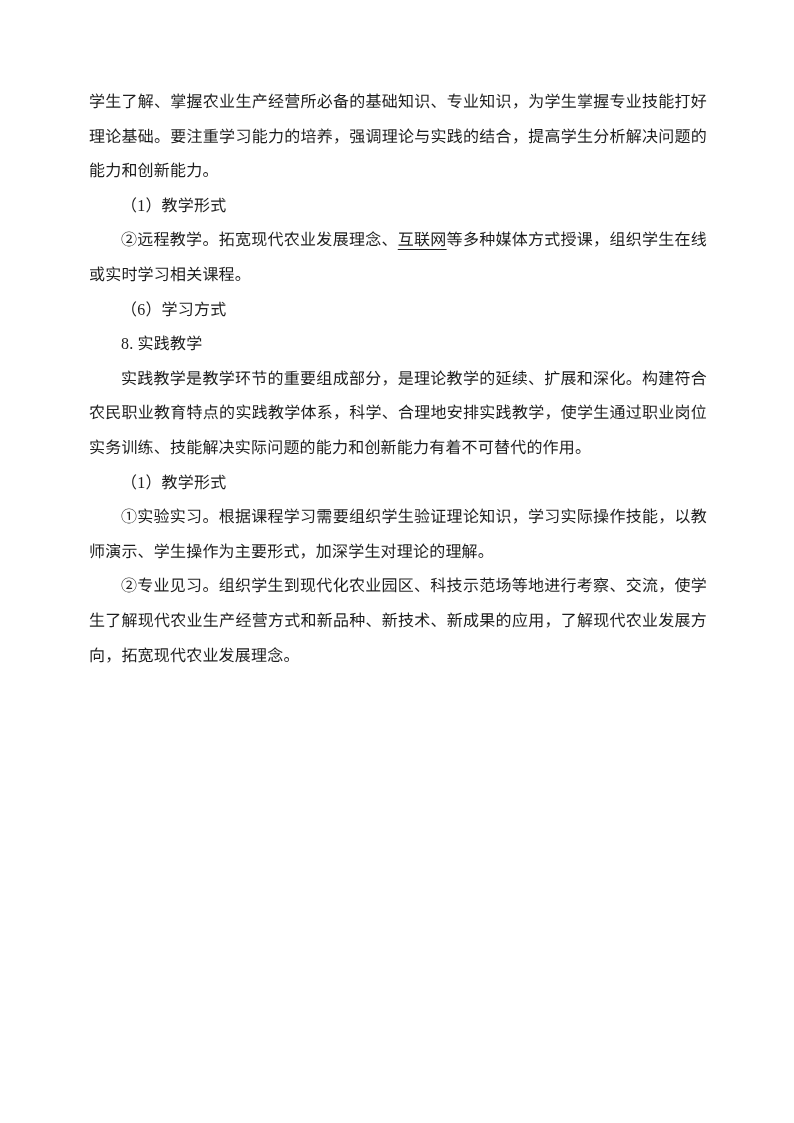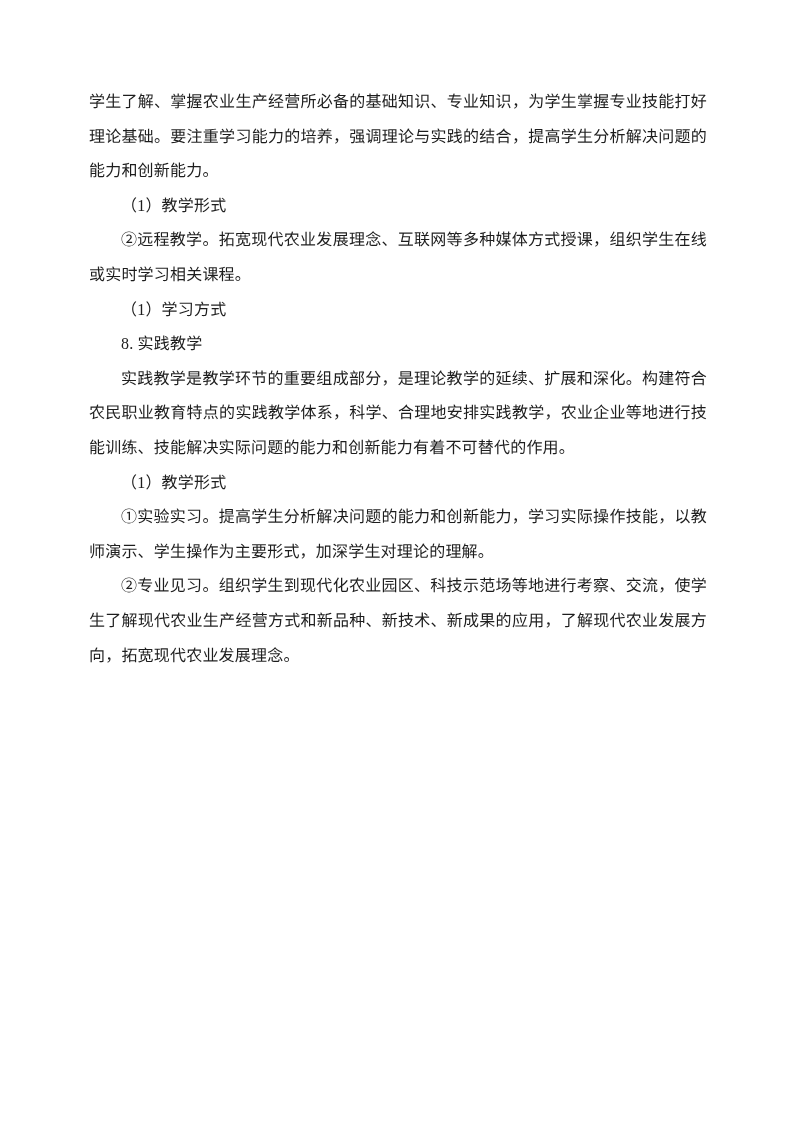--- a/index.html
+++ b/index.html
@@ -28,20 +28,21 @@
   }
   .para {
     margin: 0;
     padding: 0;
     text-indent: 2em;
   }
   .para.no-indent {
     text-indent: 0;
   }
   .u {
+    text-decoration: underline;
     text-underline-offset: 4px;
   }
   .page-footer {
     position: absolute;
     top: 1041px;
     left: 0;
     width: 100%;
     text-align: center;
     font-size: 15px;
     letter-spacing: 1px;
@@ -49,23 +50,23 @@
   }
 </style>
 </head>
 <body>
 
 <div class="page">
   <main class="text-block">
     <p class="para no-indent">学生了解、掌握农业生产经营所必备的基础知识、专业知识，为学生掌握专业技能打好理论基础。要注重学习能力的培养，强调理论与实践的结合，提高学生分析解决问题的能力和创新能力。</p>
     <p class="para">（1）教学形式</p>
     <p class="para"><span>②远程教学。拓宽现代农业发展理念、</span><span class="u">互联网</span><span>等多种媒体方式授课，组织学生在线或实时学习相关课程。</span></p>
-    <p class="para">（1）学习方式</p>
+    <p class="para">（6）学习方式</p>
     <p class="para">8. 实践教学</p>
-    <p class="para">实践教学是教学环节的重要组成部分，是理论教学的延续、扩展和深化。构建符合农民职业教育特点的实践教学体系，科学、合理地安排实践教学，农业企业等地进行技能训练、技能解决实际问题的能力和创新能力有着不可替代的作用。</p>
+    <p class="para">实践教学是教学环节的重要组成部分，是理论教学的延续、扩展和深化。构建符合农民职业教育特点的实践教学体系，科学、合理地安排实践教学，使学生通过职业岗位实务训练、技能解决实际问题的能力和创新能力有着不可替代的作用。</p>
     <p class="para">（1）教学形式</p>
-    <p class="para">①实验实习。提高学生分析解决问题的能力和创新能力，学习实际操作技能，以教师演示、学生操作为主要形式，加深学生对理论的理解。</p>
+    <p class="para">①实验实习。根据课程学习需要组织学生验证理论知识，学习实际操作技能，以教师演示、学生操作为主要形式，加深学生对理论的理解。</p>
     <p class="para">②专业见习。组织学生到现代化农业园区、科技示范场等地进行考察、交流，使学生了解现代农业生产经营方式和新品种、新技术、新成果的应用，了解现代农业发展方向，拓宽现代农业发展理念。</p>
   </main>
   <footer class="page-footer">
     <span>- 9 -</span>
   </footer>
 </div>
 
 </body></html>

